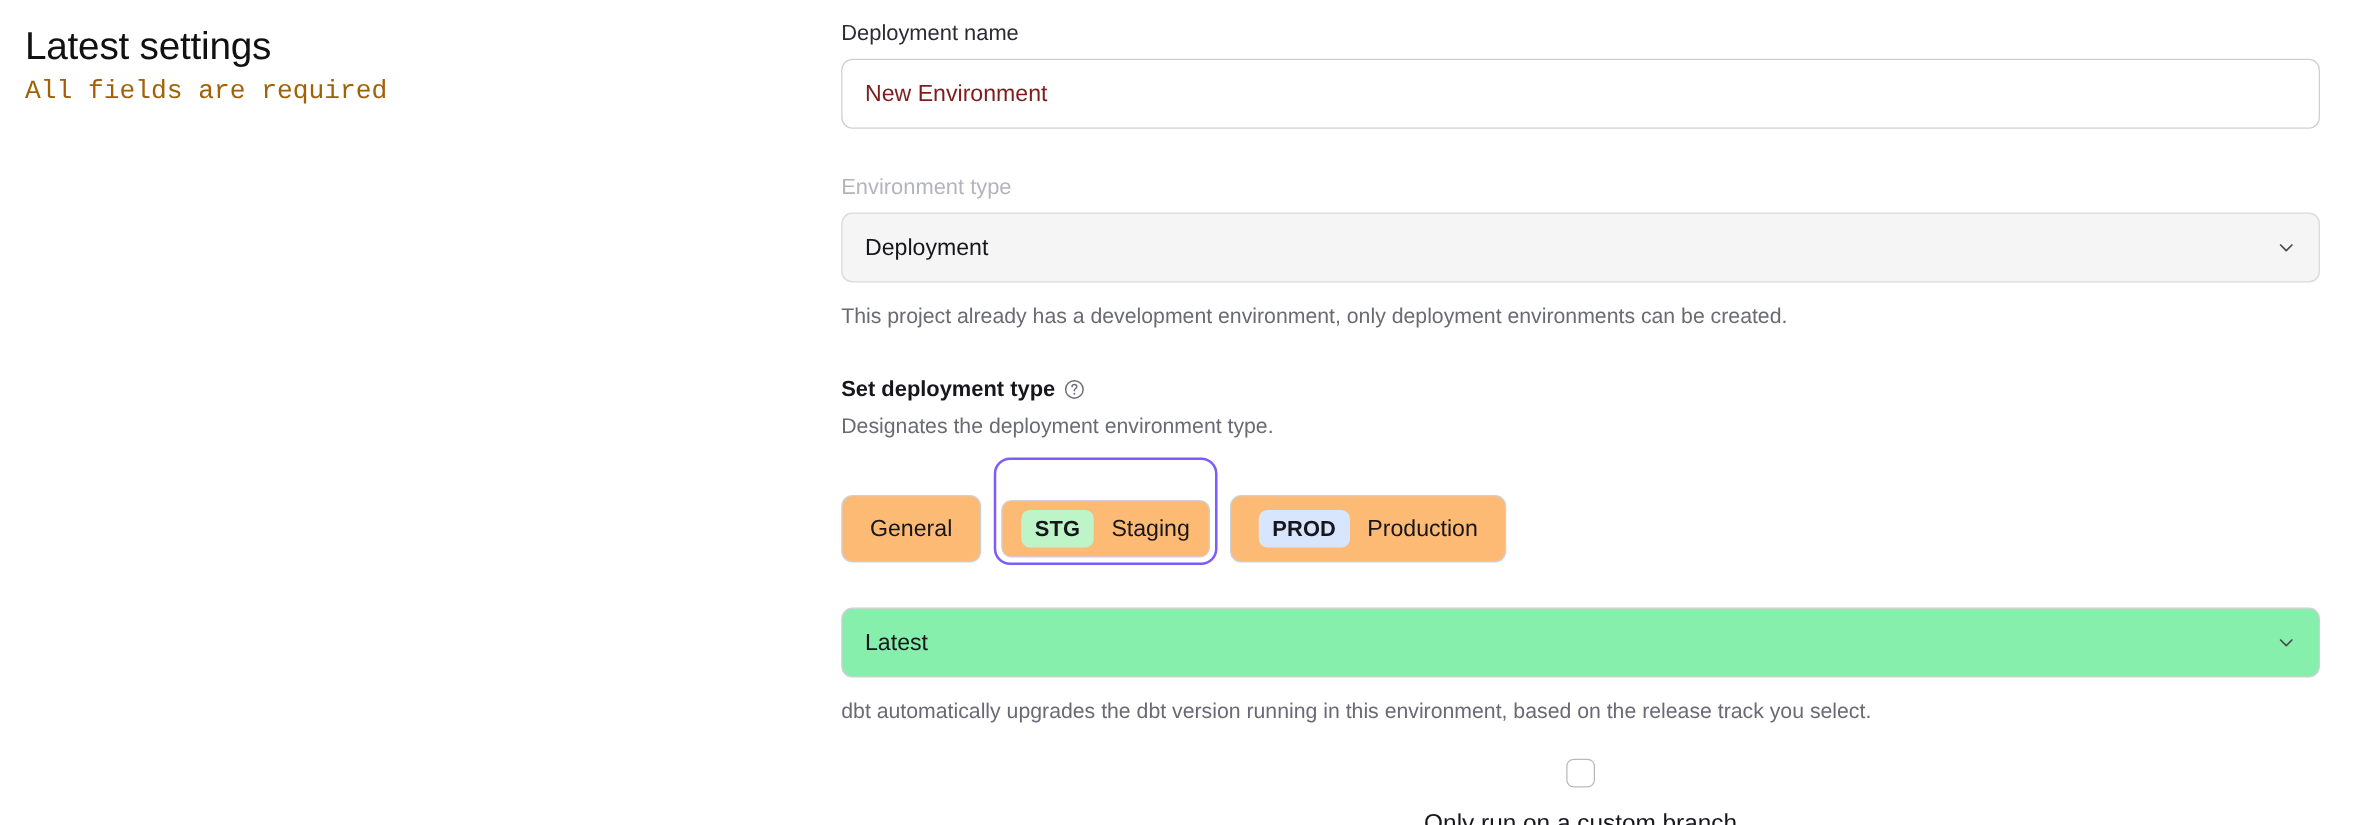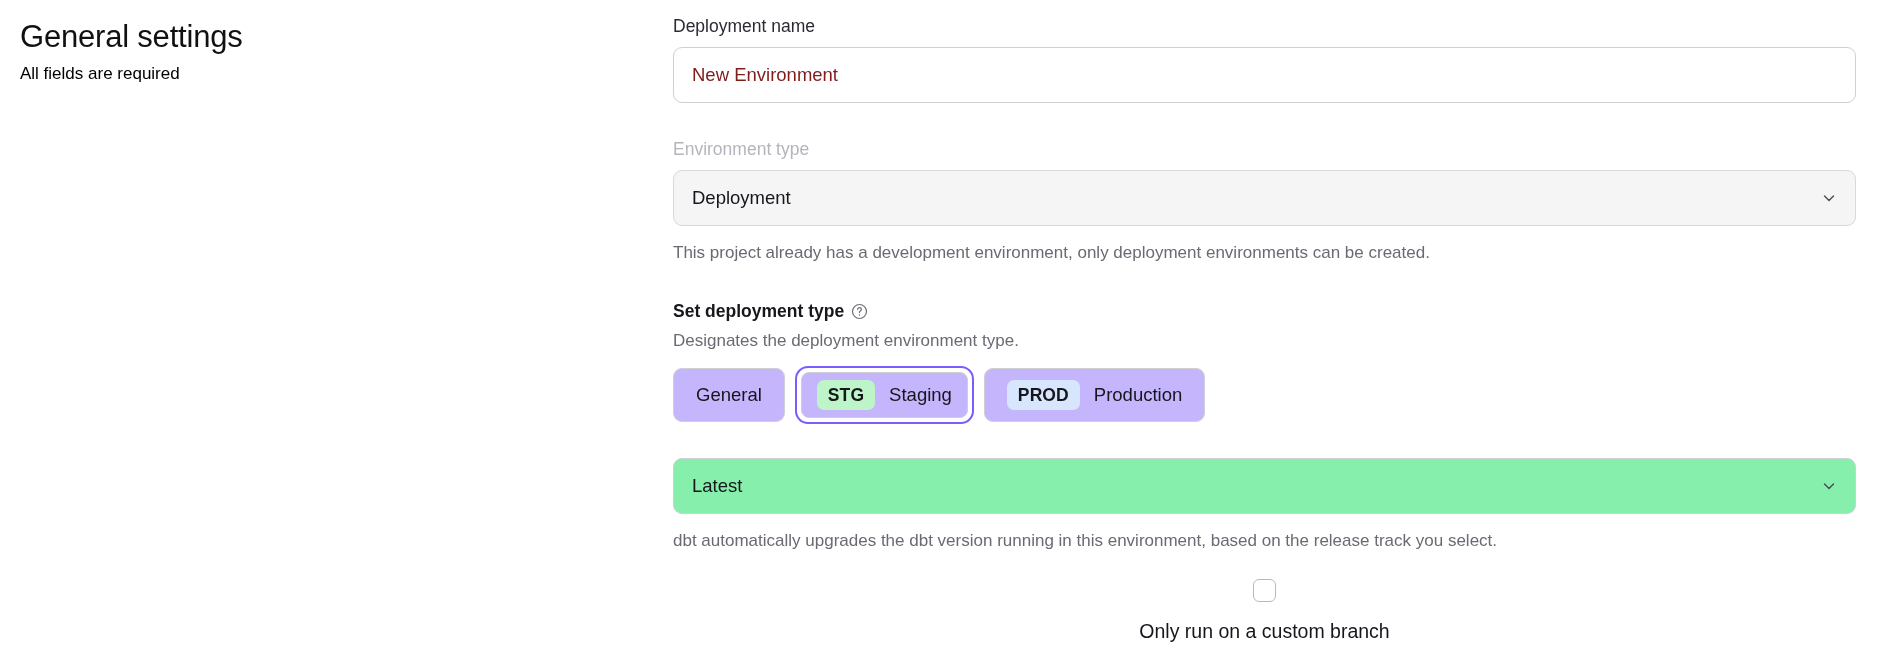--- a/index.html
+++ b/index.html
@@ -29,23 +29,24 @@
   }
   .page-title {
     font-size: 31px;
     line-height: 38px;
     font-weight: 400;
     color: #111113;
     letter-spacing: -0.2px;
   }
   .page-subtitle {
     margin-top: 7px;
-    font-size: 17px;
+    font-size: 21px;
     line-height: 22px;
-    color: #000000;
+    color: #a16207;
+    font-family: Liberation Mono, monospace;
   }
 
   
   .form-col {
     position: absolute;
     left: 673px;
     top: 14px;
     width: 1183px;
   }
 
@@ -130,29 +131,30 @@
   .seg-row {
     display: flex;
     align-items: center;
     gap: 10px;
     margin-top: 13px;
   }
   .seg-btn {
     height: 54px;
     border: 1px solid #cfcfd6;
     border-radius: 9px;
-    background: #c4b5fd;
+    background: #fdba74;
     display: inline-flex;
     align-items: center;
     gap: 14px;
     padding: 0 22px;
     font-size: 18.5px;
     color: #16161c;
     cursor: pointer;
     white-space: nowrap;
+    margin-top: 28px;
   }
   .seg-wrap { display: inline-flex; }
   .seg-wrap.selected {
     border: 2.5px solid #7c5cfa;
     border-radius: 13px;
     padding: 4px;
   }
   .seg-wrap.selected .seg-btn { height: 46px; border-radius: 8px; padding: 0 15px; }
 
   .badge {
@@ -192,21 +194,21 @@
     color: #16161c;
     line-height: 24px;
   }
 </style>
 </head>
 <body>
 
 <div class="page">
 
   <div class="left-col">
-    <h1 class="page-title">General settings</h1>
+    <h1 class="page-title">Latest settings</h1>
     <div class="page-subtitle">All fields are required</div>
   </div>
 
   <div class="form-col">
 
     <div>
       <label class="field-label">Deployment name</label>
       <div class="input-box">
         <span class="value">New Environment</span>
       </div>

